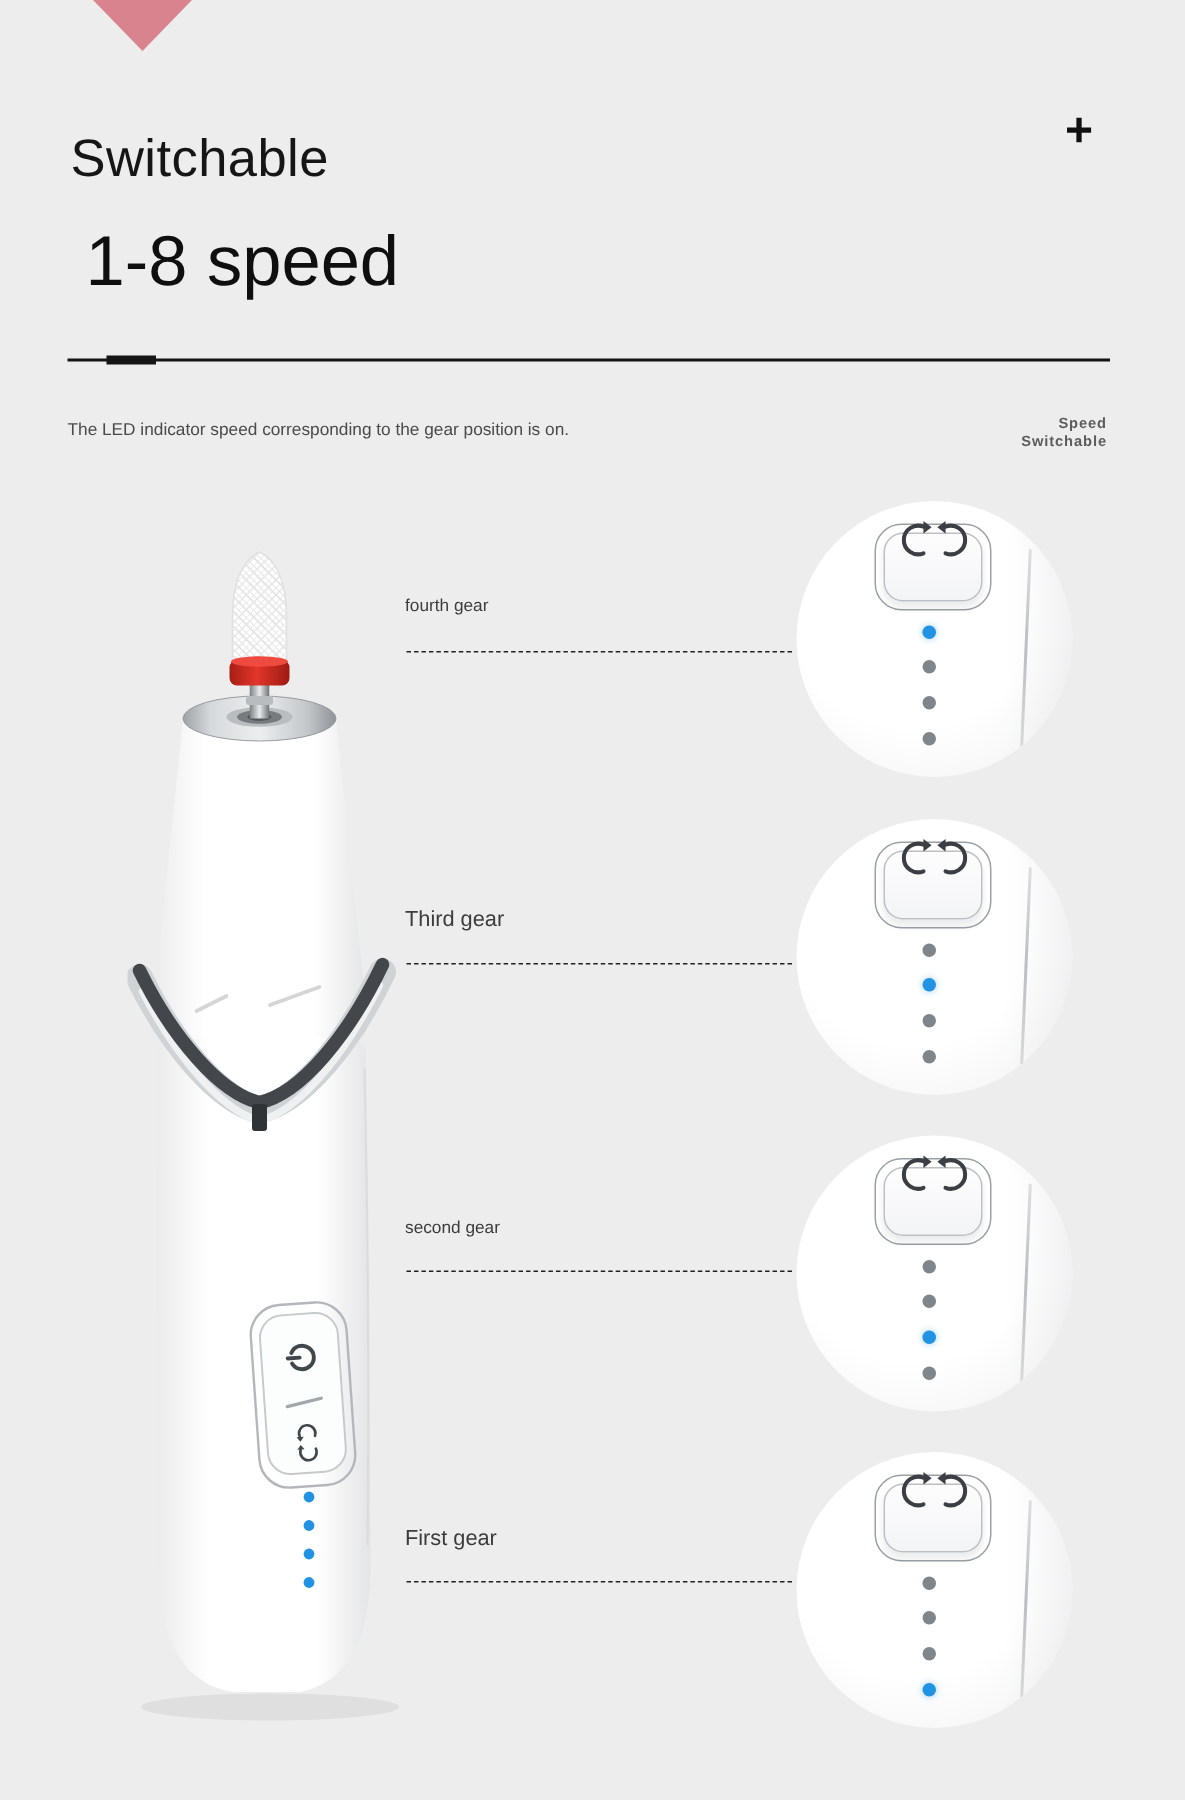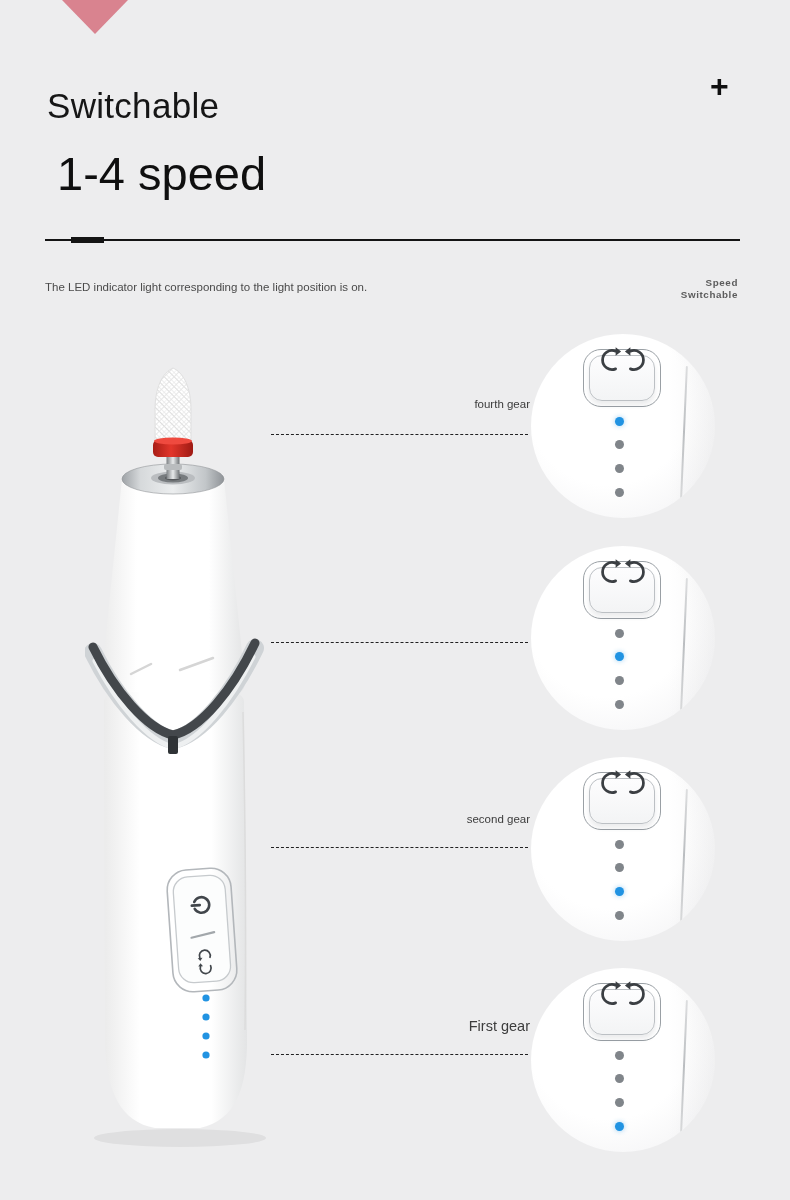--- a/index.html
+++ b/index.html
@@ -14,21 +14,21 @@
   .subtitle{position:absolute;left:57px;top:146px;font-size:47px;font-weight:500;color:#0f0f0f;}
   .plus{position:absolute;left:710px;top:68px;font-size:32px;font-weight:800;color:#101010;}
   .rule{position:absolute;left:45px;top:239px;width:695px;border-top:2.5px solid #141414;}
   .rule-thick{position:absolute;left:26px;top:-4.5px;width:33px;height:6px;background:#141414;}
   .caption{position:absolute;left:45px;top:281px;font-size:11.5px;color:#4a4a4a;}
   .sidenote{position:absolute;right:52px;top:277px;text-align:right;font-size:9.8px;line-height:12px;
             color:#5c5c5c;letter-spacing:.6px;font-weight:bold;}
 
   
   .gear-row{position:absolute;left:0;width:790px;height:190px;}
-  .gear-label{position:absolute;left:270px;width:260px;text-align:right;color:#3c3c3c;}
+  .gear-label{position:absolute;left:270px;width:260px;text-align:left;color:#3c3c3c;}
   .gear-label.sm{font-size:11.5px;}
   .gear-label.lg{font-size:14.5px;}
   .gear-dash{position:absolute;left:271px;width:257px;height:0;border-top:1.5px dashed #212121;}
   .gear-circle{position:absolute;left:531px;top:0;width:184px;height:184px;border-radius:50%;overflow:hidden;
                background:radial-gradient(circle at 42% 38%, #ffffff 52%, #f7f7f8 78%, #eeeeef 100%);}
   .gear-circle::after{content:"";position:absolute;right:0;top:0;width:46px;height:100%;
                background:linear-gradient(to right, rgba(120,120,125,0), rgba(120,120,125,.07));}
   .device-edge{position:absolute;right:30px;top:32px;width:2px;height:132px;border-radius:2px;
                background:linear-gradient(#e0e1e2,#bcbfc2 50%,#dadbdc);transform:rotate(2.5deg);}
   .mini-btn{position:absolute;left:52px;top:15px;width:76px;height:56px;
@@ -47,25 +47,25 @@
   .p-led.on{fill:#2193e2;}
 </style>
 </head>
 <body>
 
 <div id="canvas">
 
   <div class="triangle"></div>
   <div class="plus">+</div>
   <div class="title">Switchable</div>
-  <div class="subtitle">1-4 speed</div>
+  <div class="subtitle">1-8 speed</div>
   <div class="rule">
     <span class="rule-thick"></span>
   </div>
-  <div class="caption">The LED indicator light corresponding to the light position is on.</div>
+  <div class="caption">The LED indicator speed corresponding to the gear position is on.</div>
   <div class="sidenote">
     <span>Speed</span><br>
     <span>Switchable</span>
   </div>
 
   <svg class="product-svg" width="230" height="800" viewBox="0 0 230 800">
     <defs>
       <linearGradient id="capGrad" x1="0" y1="0" x2="1" y2="0">
         <stop offset="0" stop-color="#9ea2a6"></stop>
           <stop offset="0.18" stop-color="#d6d9db"></stop>
@@ -185,20 +185,21 @@
           </g>
       </svg>
       <div class="led l1 on"></div>
       <div class="led l2"></div>
       <div class="led l3"></div>
       <div class="led l4"></div>
     </div>
   </div>
 
   <div class="gear-row" style="top:546px">
+    <div class="gear-label lg" style="top:59px">Third gear</div>
     <div class="gear-dash" style="top:96px"></div>
     <div class="gear-circle">
       <div class="device-edge"></div>
       <div class="mini-btn">
         <div class="mini-btn-inner"></div>
       </div>
       <svg class="rot-icon" width="44" height="30" viewBox="-16 -11 32 22" stroke="#3b3f43" stroke-width="2" fill="none" stroke-linecap="round">
         <g transform="translate(-8,0)">
             <path d="M 2.6,-6.5 A 7,7 0 1 0 2.6,6.5"></path>
             <polygon points="2.6,-9.3 6.6,-6.2 2.6,-3.2" fill="#3b3f43" stroke="none"></polygon>

